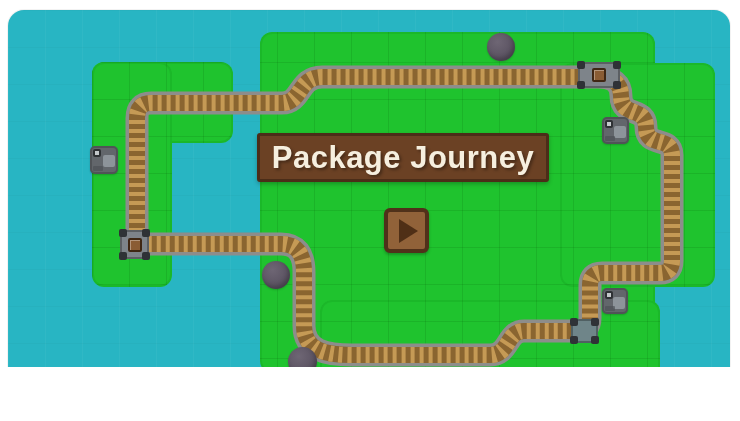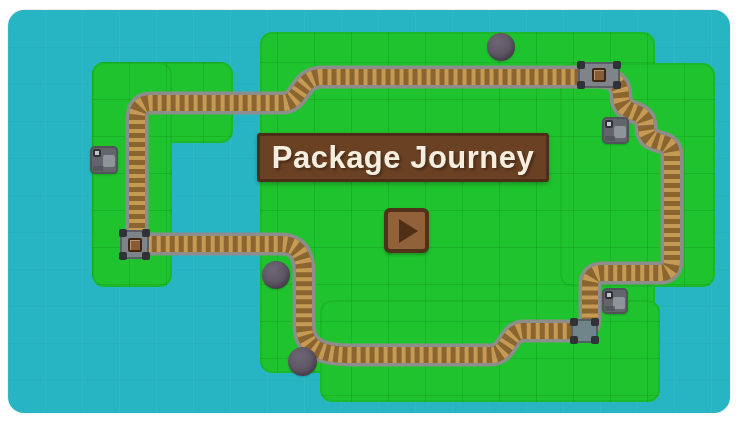--- a/index.html
+++ b/index.html
@@ -1,17 +1,17 @@
 <!DOCTYPE html>
 <html style="--water: #28b5c3; --grass: #1fc32e; --rail: #8d8d8b; --track-bed: #8a6530; --track-tie: #c59a55; --banner-bg: #6b4124; --banner-border: #4b2d18; --banner-text: #f6efdf; --button-bg: #916239; --button-border: #50311a; --button-icon: #4f2f16; --rock: #574f5e; --machine: #62666b; --cart-body: #7e848a; --cart-empty: #6f8589; --wheel: #2f3236; --package: #8a5c33;"><head>
 <meta charset="utf-8">
 <style>
   html,body{margin:0;padding:0;background:#ffffff;}
   .stage{
-    position:relative;width:740px;height:421px;overflow:hidden;background:#ffffff;
+    position:relative;width:740px;height:367px;overflow:hidden;background:#ffffff;
     font-family:"Liberation Sans",sans-serif;
   }
   
   .board{
     position:absolute;left:8px;top:10px;width:722px;height:403px;border-radius:16px;
     background-color:var(--water,#28b5c3);
     background-image:
       linear-gradient(to right, rgba(255,255,255,0.035) 1px, transparent 1px),
       linear-gradient(to bottom, rgba(0,0,0,0.025) 1px, transparent 1px);
     background-size:37px 37px;

